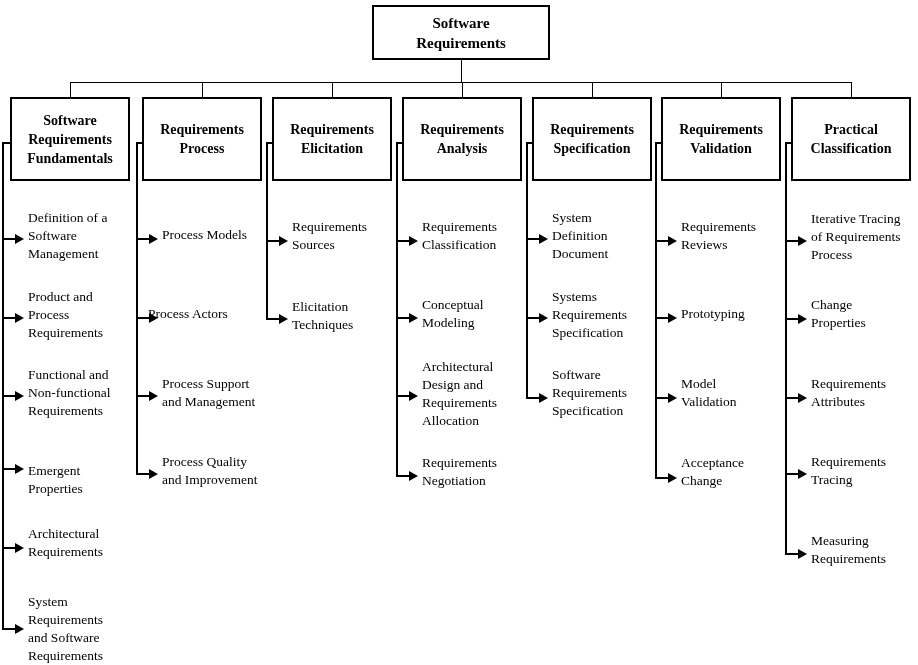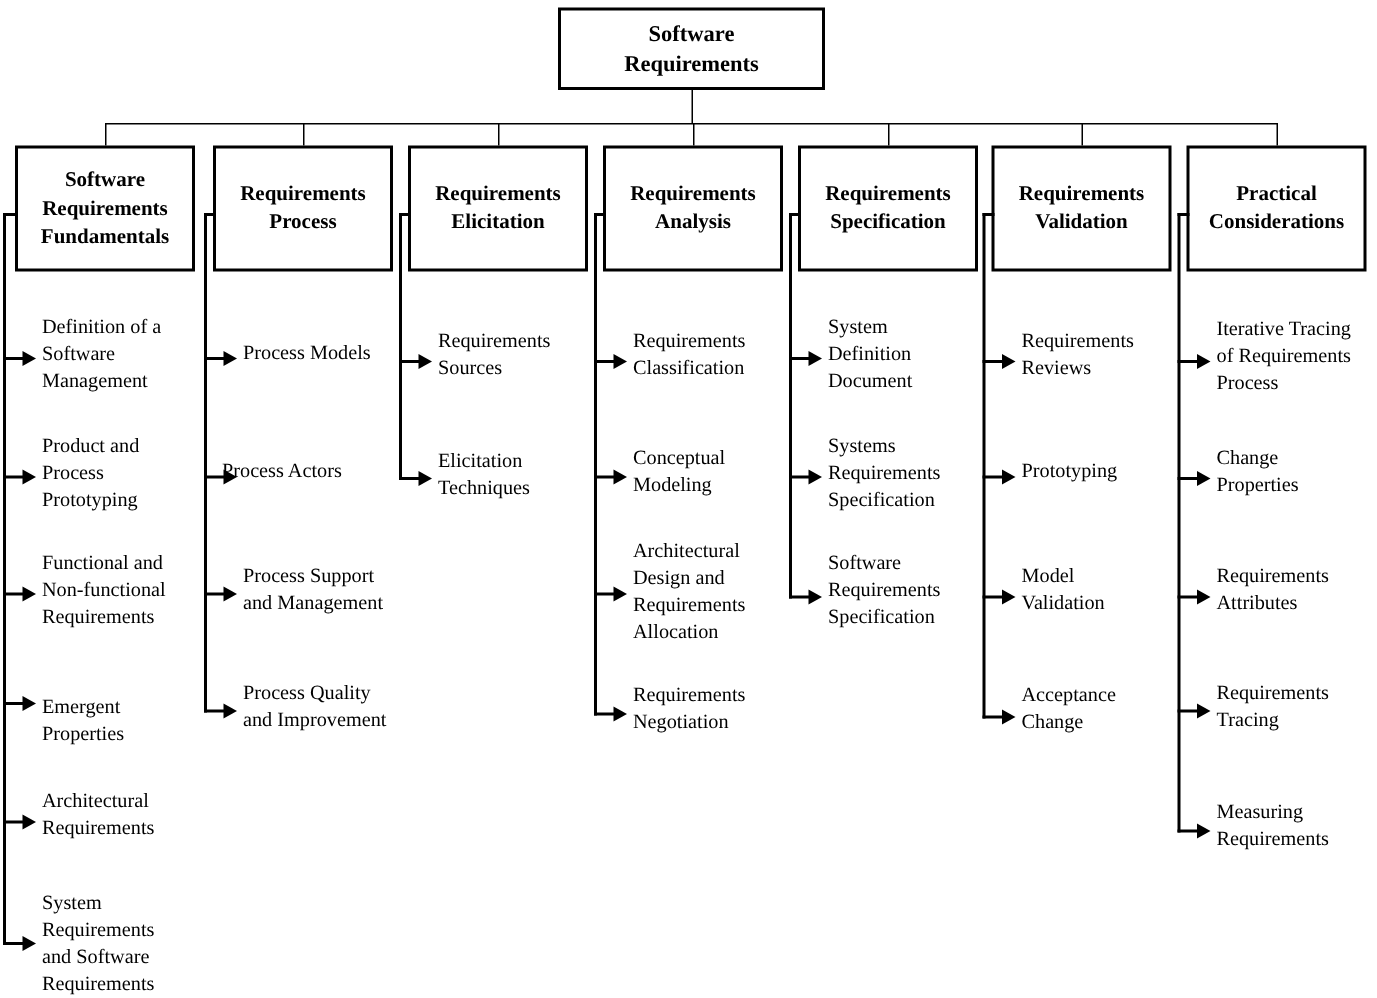--- a/index.html
+++ b/index.html
@@ -61,21 +61,21 @@
     <div class="lh" style="left:2px;top:238px;width:14px"></div>
     <div class="ah" style="left:15px;top:234px"></div>
     <div class="leaf" style="left:28px;top:209px">Definition of a
 Software
 Management</div>
 
     <div class="lh" style="left:2px;top:317px;width:14px"></div>
     <div class="ah" style="left:15px;top:313px"></div>
     <div class="leaf" style="left:28px;top:288px">Product and
 Process
-Prototyping</div>
+Requirements</div>
 
     <div class="lh" style="left:2px;top:395px;width:14px"></div>
     <div class="ah" style="left:15px;top:391px"></div>
     <div class="leaf" style="left:28px;top:366px">Functional and
 Non-functional
 Requirements</div>
 
     <div class="lh" style="left:2px;top:468px;width:14px"></div>
     <div class="ah" style="left:15px;top:464px"></div>
     <div class="leaf" style="left:28px;top:462px">Emergent
@@ -222,21 +222,21 @@
 
     <div class="lh" style="left:655px;top:477px;width:14px"></div>
     <div class="ah" style="left:668px;top:473px"></div>
     <div class="leaf" style="left:681px;top:454px">Acceptance
 Change</div>
   </div>
 
   <div>
     <div class="box hbox" style="left:791px">
       <span class="btitle">Practical
-Considerations</span>
+Classification</span>
     </div>
     <div class="lh" style="left:785px;top:142px;width:8px"></div>
     <div class="lv" style="left:785px;top:142px;height:413px"></div>
 
     <div class="lh" style="left:785px;top:240px;width:14px"></div>
     <div class="ah" style="left:798px;top:236px"></div>
     <div class="leaf narrow" style="left:811px;top:210px">Iterative Tracing
 of Requirements
 Process</div>
 

